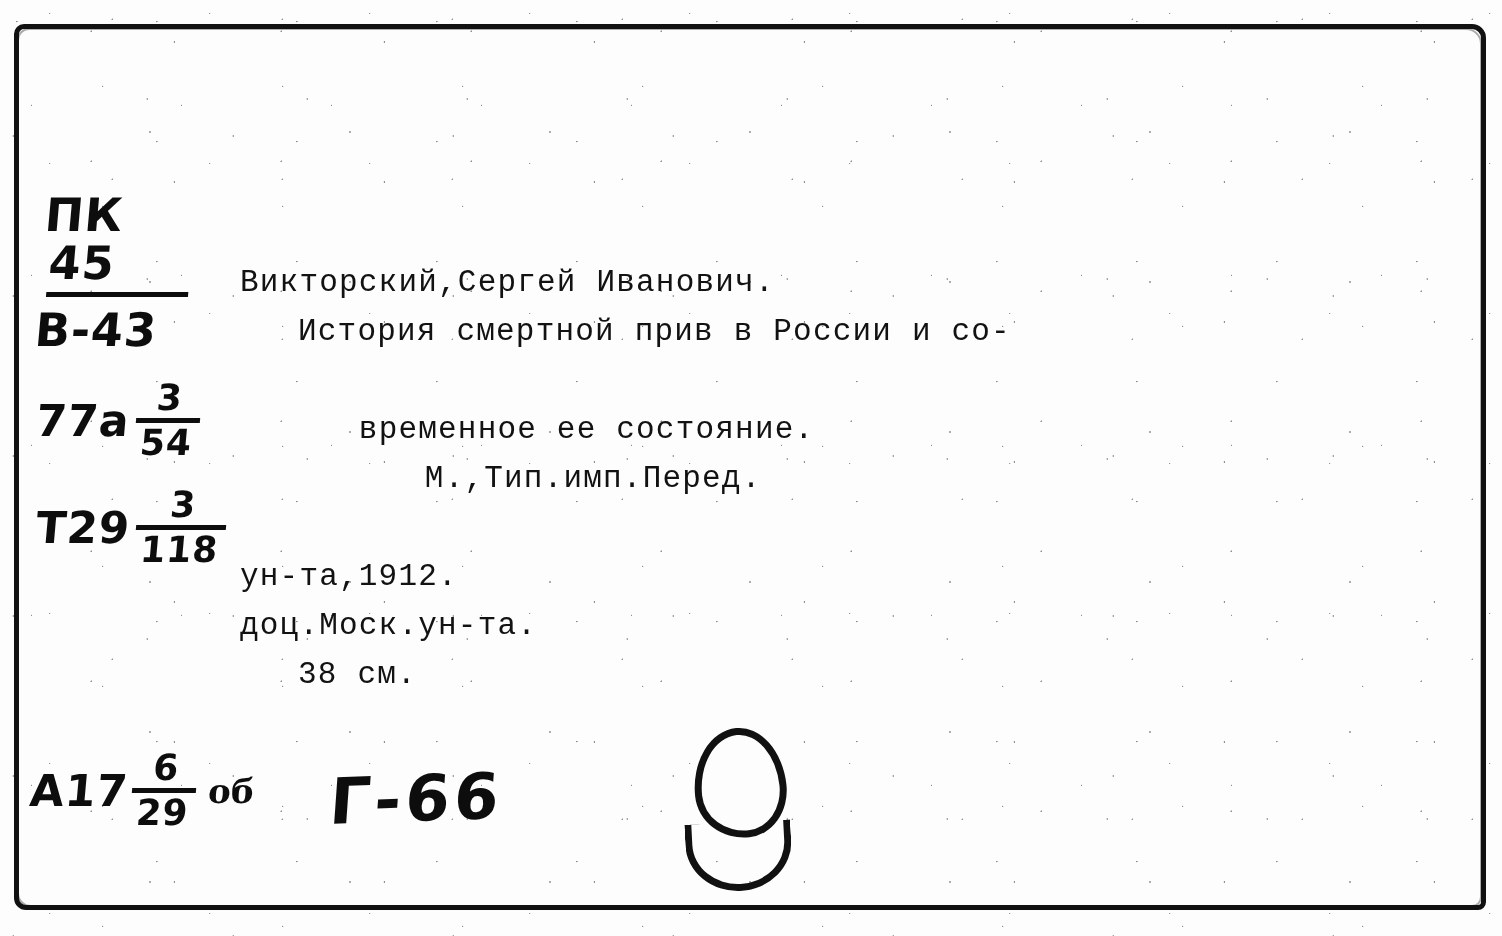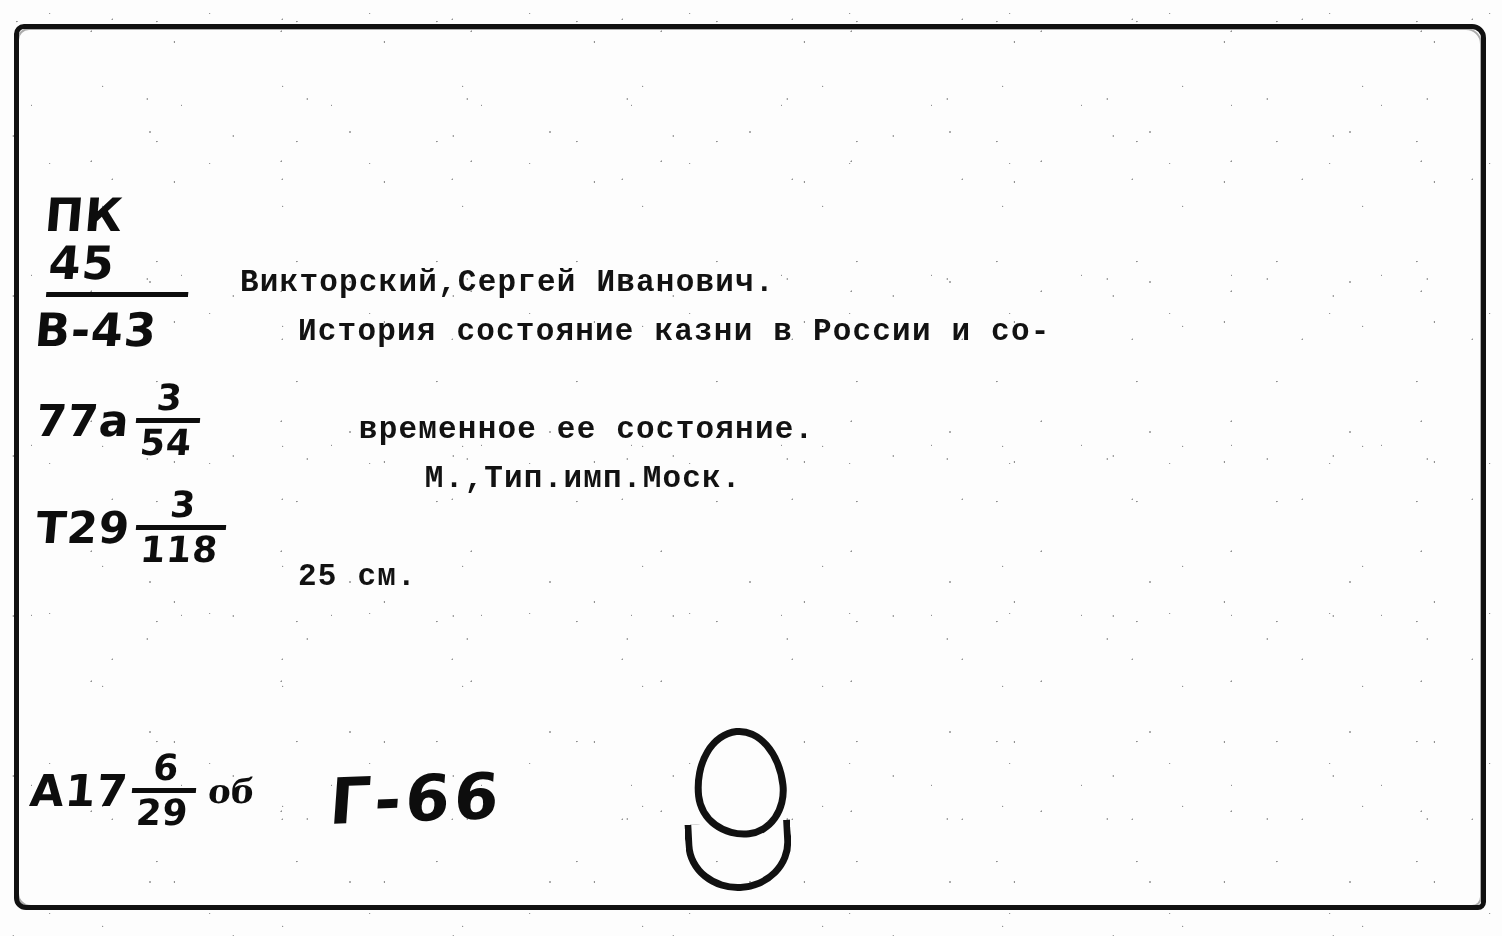--- a/index.html
+++ b/index.html
@@ -192,21 +192,21 @@
   .type-block {
     position: absolute;
     left: 240px;
     top: 258px;
     width: 1220px;
     color: #121212;
     font-family: "Liberation Mono", monospace;
     font-size: 31px;
     line-height: 49px;
     letter-spacing: 1.2px;
-    font-weight: 700;
+    font-weight: 400;
   }
   .type-block .line { white-space: pre; }
   .type-block .indent { padding-left: 58px; }
 </style>
 </head>
 <body>
 
 <div class="card">
 
   <div class="noise"></div>
@@ -250,21 +250,23 @@
 
   <div class="acq-mark">Г-66</div>
 
   <div class="stamp">
     <div class="ring"></div>
     <div class="foot"></div>
   </div>
 
   <div class="type-block">
     <div class="line">Викторский,Сергей Иванович.</div>
-    <div class="line indent">История состояние казни в России и со-</div>
+    <div class="line indent">История смертной прив в России и со-</div>
     <div class="line">
       <span>временное ее состояние.</span>
-      <span style="padding-left:66px">М.,Тип.имп.Моск.</span>
-    </div>
-    <div class="line indent">25 см.</div>
+      <span style="padding-left:66px">М.,Тип.имп.Перед.</span>
+    </div>
+    <div class="line">ун-та,1912.</div>
+    <div class="line">доц.Моск.ун-та.</div>
+    <div class="line indent">38 см.</div>
   </div>
 
 </div>
 
 </body></html>

